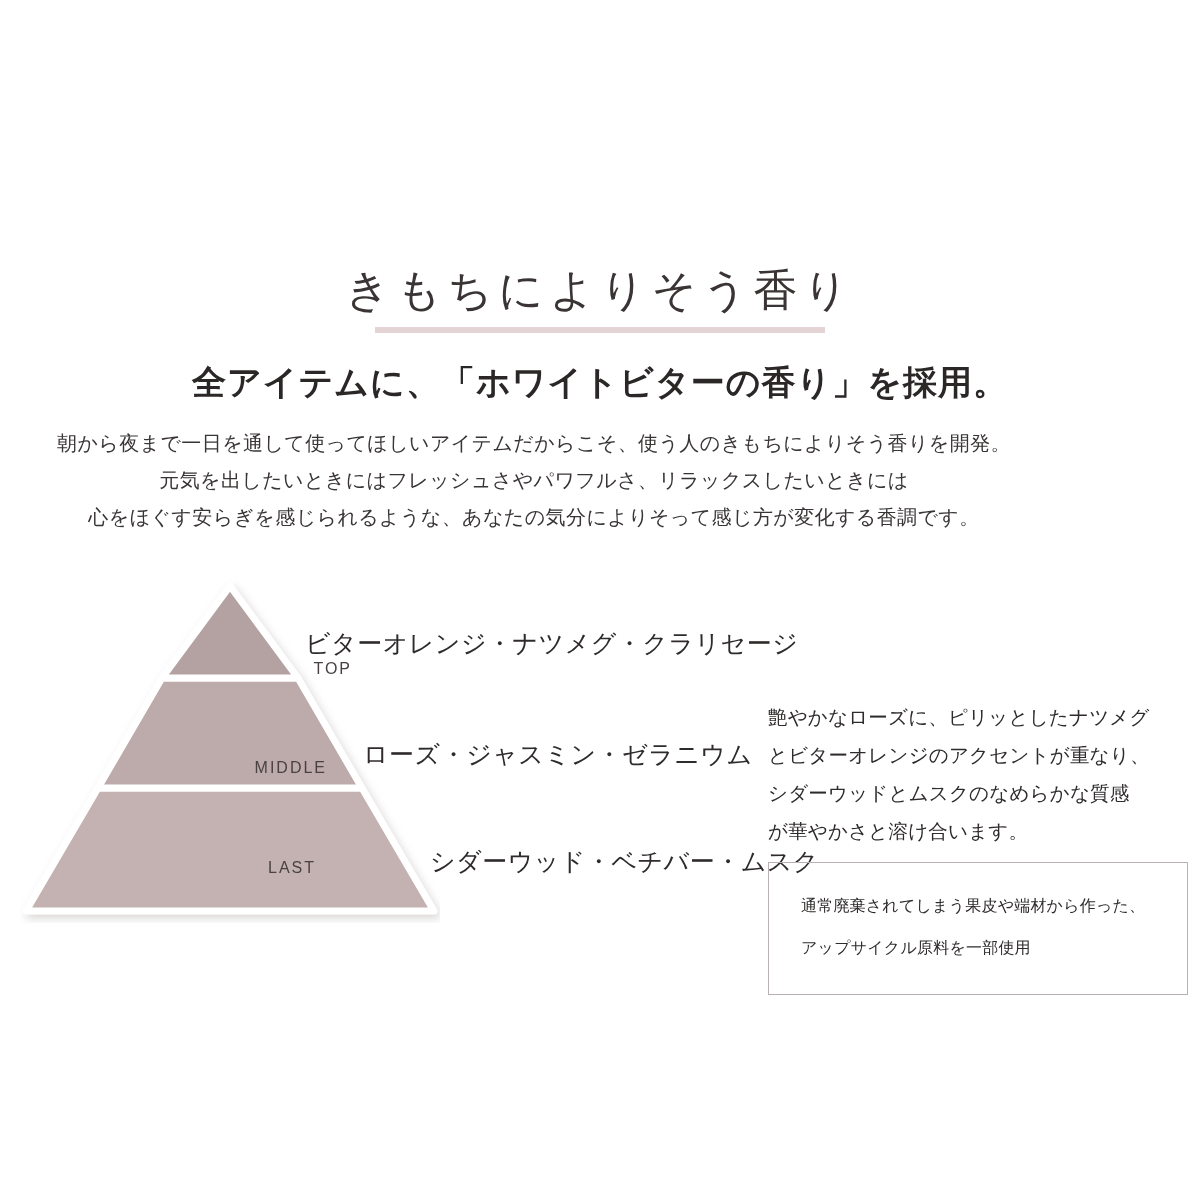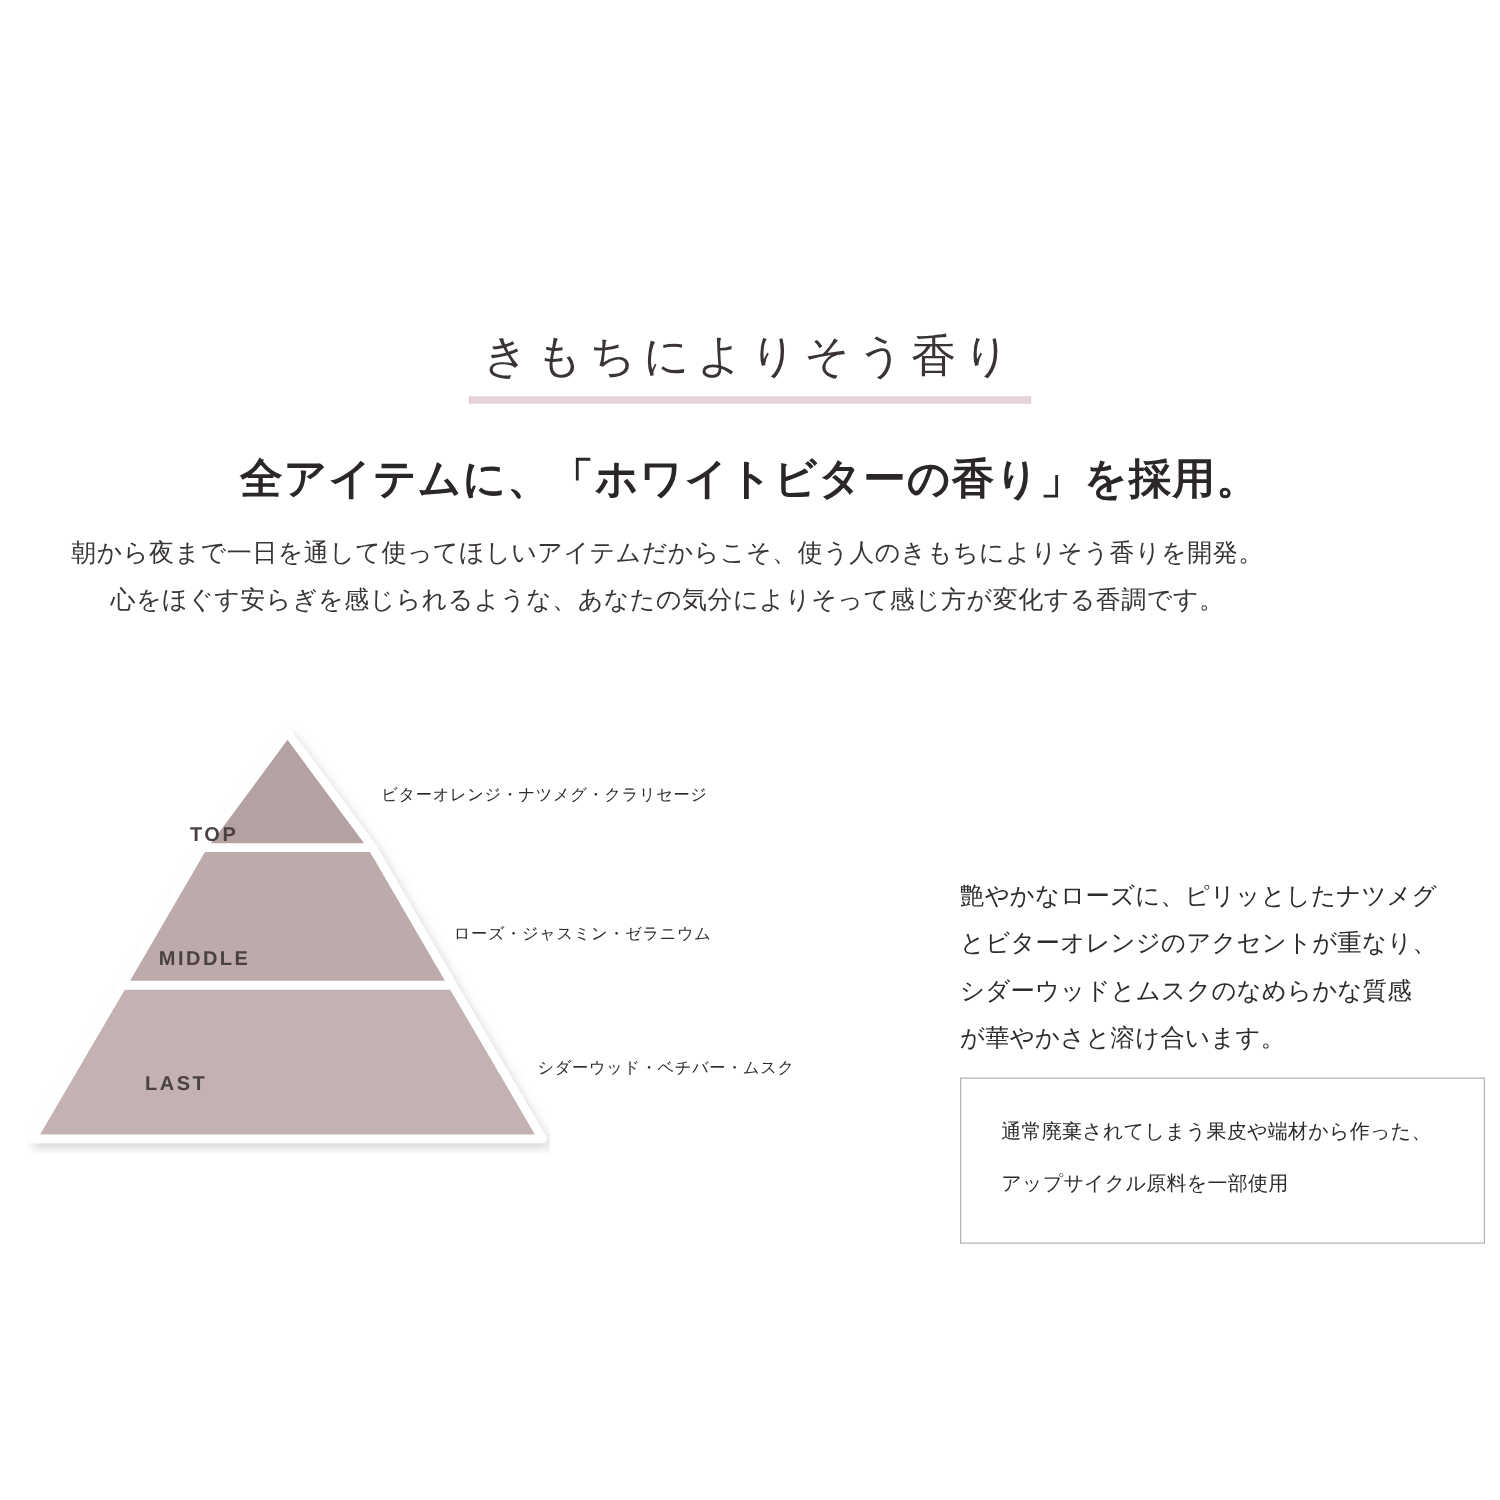--- a/index.html
+++ b/index.html
@@ -25,21 +25,21 @@
 
   
   .heading-block {
     position: absolute;
     left: 0;
     top: 262px;
     width: 1200px;
     text-align: center;
   }
   .heading-title {
-    font-size: 36px;
+    font-size: 44px;
     letter-spacing: 6px;
     font-weight: 500;
     color: #3a3434;
     line-height: 1.25;
   }
   .heading-underline {
     width: 450px;
     height: 6px;
     background: #e4d4d5;
     margin: 10px auto 0 auto;
@@ -84,32 +84,31 @@
     left: 0;
     top: 0;
     width: 420px;
     height: 345px;
   }
   .pyramid-label {
     position: absolute;
     font-size: 16px;
     letter-spacing: 2px;
     color: #4a4242;
-    text-align: left;
+    text-align: right;
     width: 200px;
-    font-weight: bold;
   }
   .lbl-top    { left: 152px; top: 660px; }
   .lbl-middle { left: 127px; top: 759px; }
   .lbl-last   { left: 116px; top: 859px; }
 
   
   .note {
     position: absolute;
-    font-size: 13px;
+    font-size: 25px;
     letter-spacing: 0.5px;
     color: #2f2b2b;
     white-space: nowrap;
   }
   .note-top    { left: 305px; top: 627px; }
   .note-middle { left: 363px; top: 738px; }
   .note-last   { left: 430px; top: 845px; }
 
   
   .desc {
@@ -147,20 +146,21 @@
 
   <div class="heading-block">
     <div class="heading-title">きもちによりそう香り</div>
     <div class="heading-underline"></div>
   </div>
 
   <div class="subhead">全アイテムに、「ホワイトビターの香り」を採用。</div>
 
   <div class="lead">
     <p>朝から夜まで一日を通して使ってほしいアイテムだからこそ、使う人のきもちによりそう香りを開発。</p>
+    <p>元気を出したいときにはフレッシュさやパワフルさ、リラックスしたいときには</p>
     <p>心をほぐす安らぎを感じられるような、あなたの気分によりそって感じ方が変化する香調です。</p>
   </div>
 
   <div class="pyramid-wrap">
     <svg class="pyramid" viewBox="0 0 420 345" xmlns="http://www.w3.org/2000/svg">
       <defs>
         <filter id="softshadow" x="-20%" y="-20%" width="150%" height="150%">
           <feDropShadow dx="3" dy="4" stdDeviation="4" flood-color="#b0a5a5" flood-opacity="0.45"></feDropShadow>
         </filter>
       </defs>

